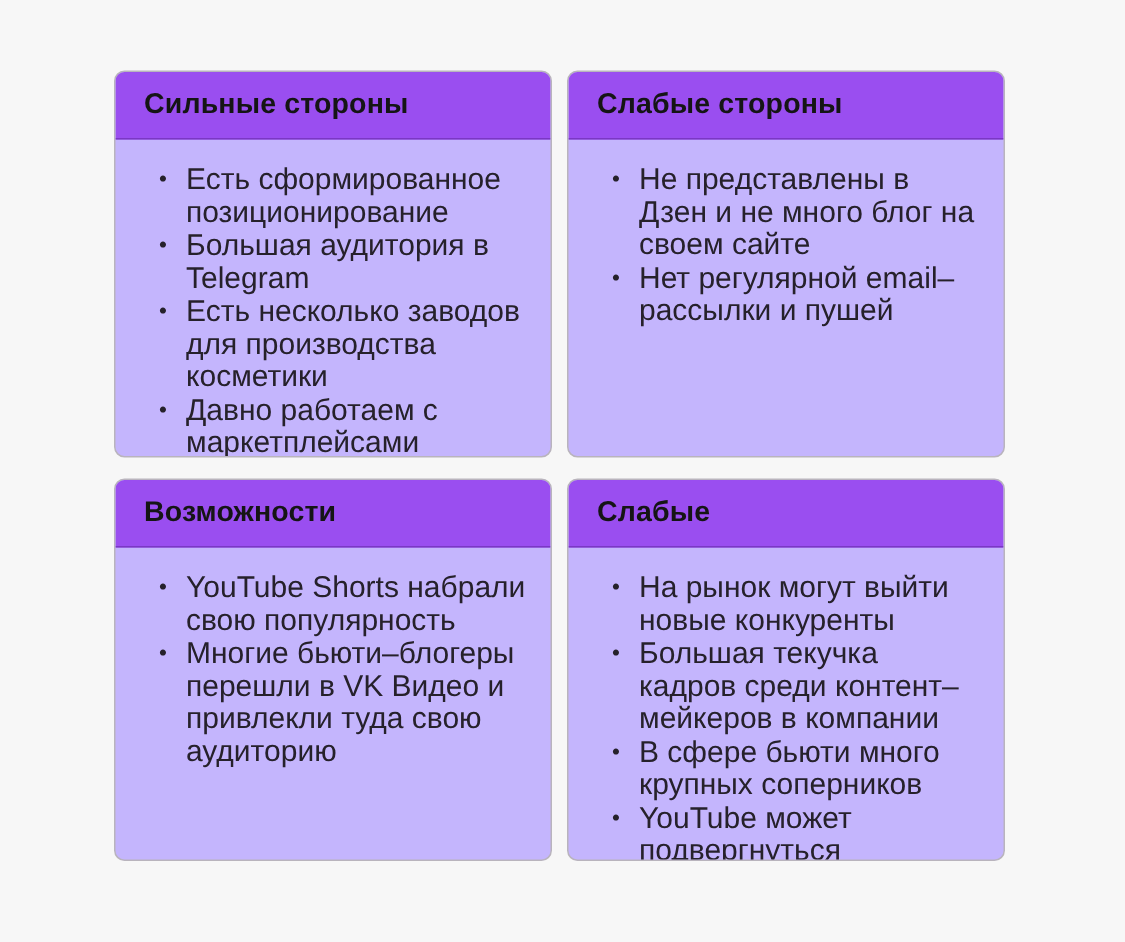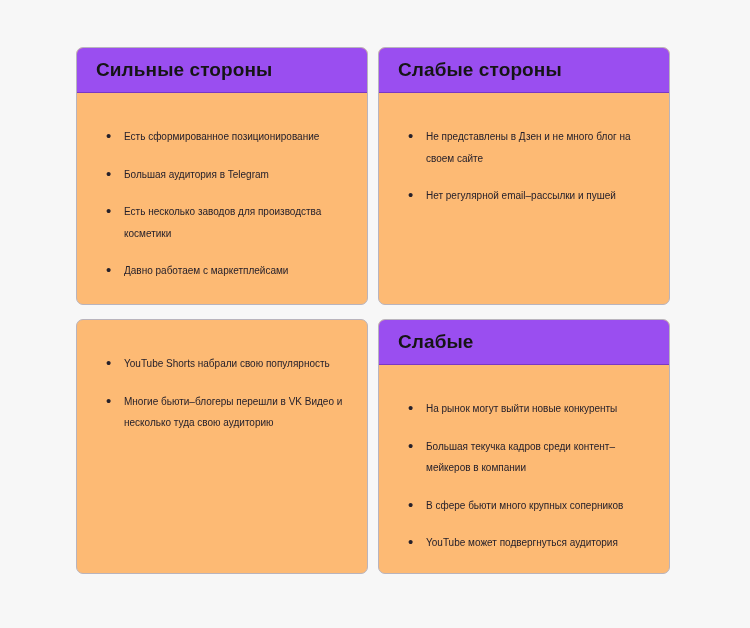--- a/index.html
+++ b/index.html
@@ -21,21 +21,21 @@
     top: 47px;
     width: 596px;
     display: grid;
     grid-template-columns: 292px 292px;
     grid-template-rows: 258px 255px;
     column-gap: 10px;
     row-gap: 14px;
   }
 
   .swot-card {
-    background: #fdba74;
+    background: #c4b5fd;
     border: 1px solid #b9b4bd;
     border-radius: 7px;
     box-sizing: border-box;
     overflow: hidden;
     display: flex;
     flex-direction: column;
   }
 
   .card-header {
     background: #9a4ef0;
@@ -65,24 +65,24 @@
 
   .bullet-list {
     list-style: none;
     margin: 0;
     padding: 0;
   }
 
   .bullet-item {
     position: relative;
     padding-left: 33px;
-    font-size: 10px;
+    font-size: 20px;
     line-height: 21.5px;
     color: #26212b;
-    margin: 16px 0 1px 0;
+    margin: 0 0 1px 0;
   }
 
   .bullet-item::before {
     content: "\2022";
     position: absolute;
     left: 15px;
     top: -1px;
     font-size: 15px;
     line-height: 21.5px;
     color: #26212b;
@@ -113,24 +113,27 @@
     </div>
     <div class="card-body">
       <ul class="bullet-list">
         <li class="bullet-item">Не представлены в Дзен и не много блог на своем сайте</li>
         <li class="bullet-item">Нет регулярной email–рассылки и пушей</li>
       </ul>
     </div>
   </section>
 
   <section class="swot-card">
+    <div class="card-header">
+      <span class="card-title">Возможности</span>
+    </div>
     <div class="card-body">
       <ul class="bullet-list">
         <li class="bullet-item">YouTube Shorts набрали свою популярность</li>
-        <li class="bullet-item">Многие бьюти–блогеры перешли в VK Видео и несколько туда свою аудиторию</li>
+        <li class="bullet-item">Многие бьюти–блогеры перешли в VK Видео и привлекли туда свою аудиторию</li>
       </ul>
     </div>
   </section>
 
   <section class="swot-card">
     <div class="card-header">
       <span class="card-title">Слабые</span>
     </div>
     <div class="card-body">
       <ul class="bullet-list">

